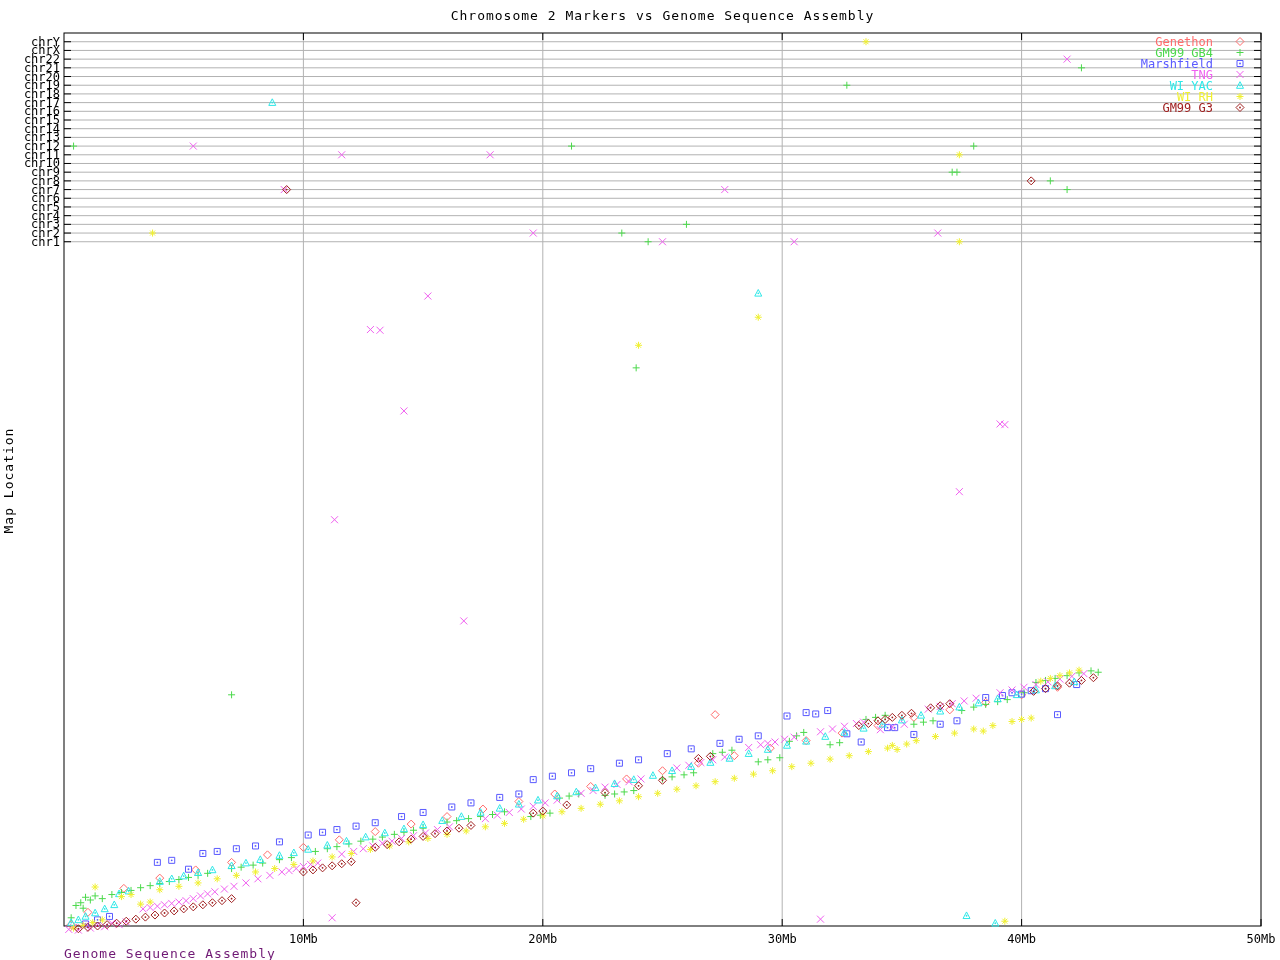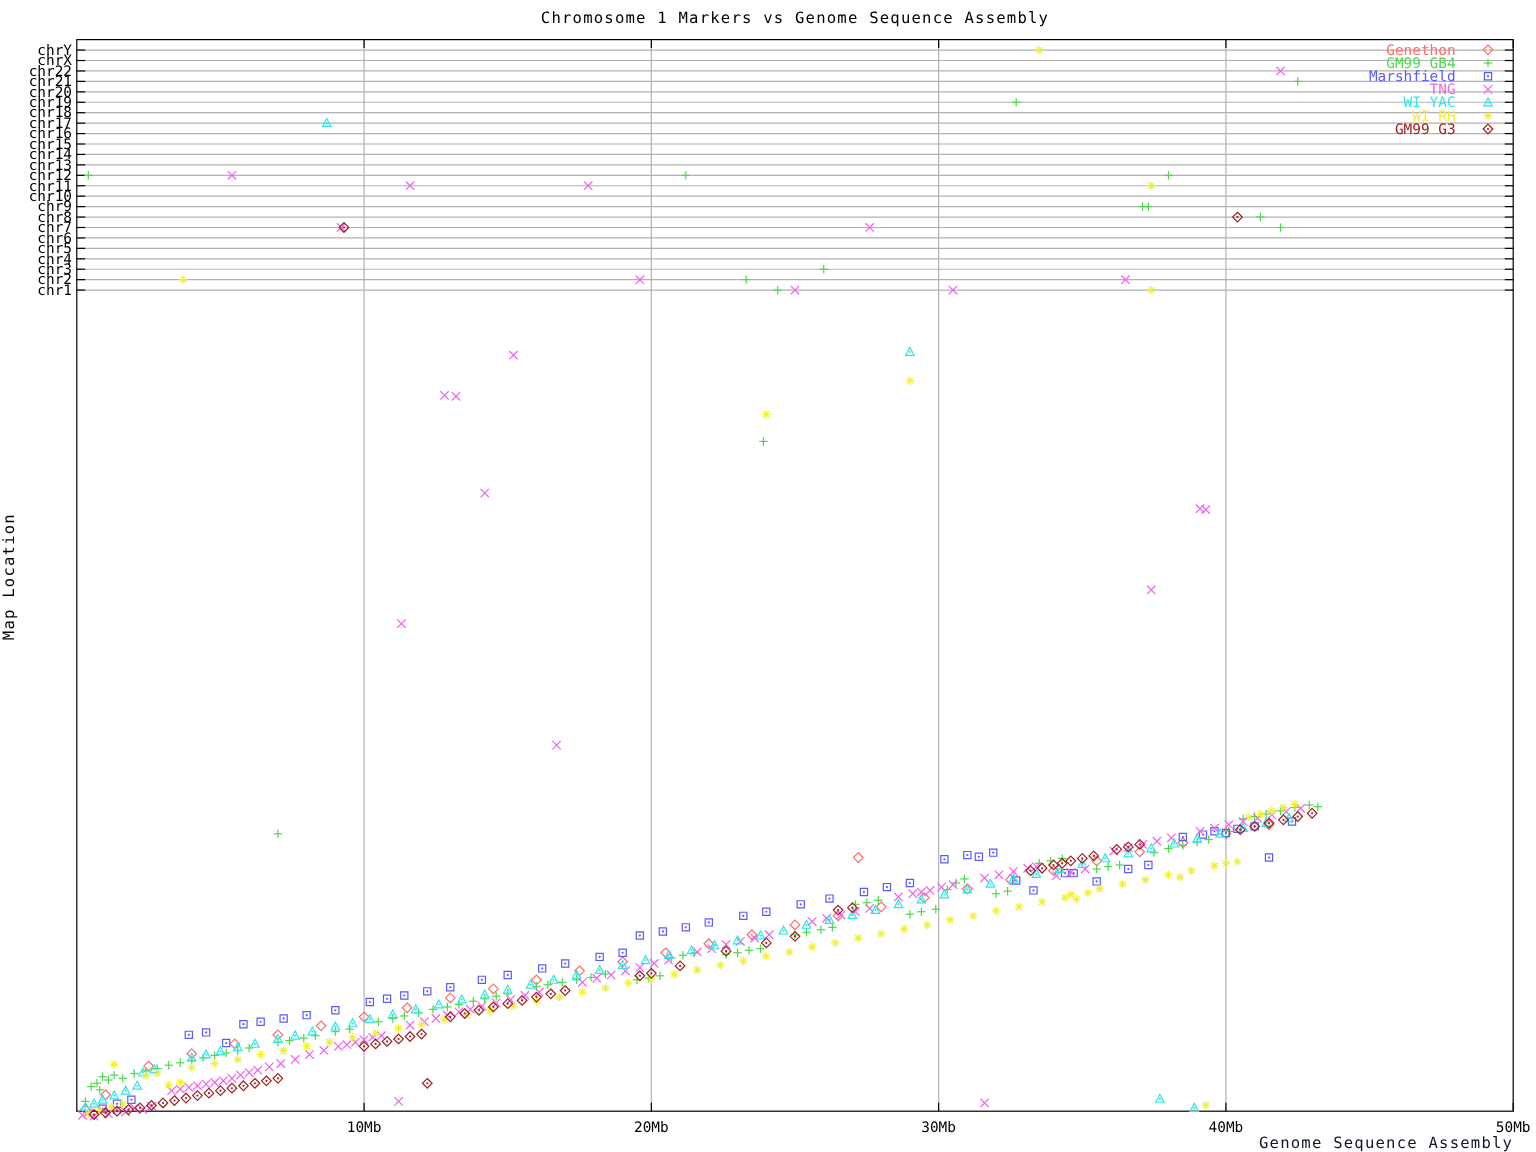--- a/index.html
+++ b/index.html
@@ -1,30 +1,30 @@
 <!DOCTYPE html>
 <html><head>
 <meta charset="utf-8">
 <style>
   html,body{margin:0;padding:0;background:#fff;}
   .chart-root{position:relative;width:1280px;height:960px;background:#fff;
     font-family:"DejaVu Sans Mono","Liberation Mono",monospace;}
   .chart-title{position:absolute;left:64px;top:8px;width:1197px;text-align:center;
     font-size:13px;color:#000;letter-spacing:1px;}
-  .x-label{position:absolute;left:64px;top:946px;width:1197px;text-align:right;
-    font-size:13px;color:#0f172a;letter-spacing:1px;}
+  .x-label{position:absolute;left:64px;top:946px;width:1197px;text-align:left;
+    font-size:13px;color:#701a75;letter-spacing:1px;}
   .y-label{position:absolute;left:-227px;top:473px;width:470px;text-align:center;
     font-size:13px;color:#000;letter-spacing:1px;transform:rotate(-90deg);}
   svg{position:absolute;left:0;top:0;}
 </style>
 </head>
 <body>
 
 <div class="chart-root">
-  <div class="chart-title">Chromosome 1 Markers vs Genome Sequence Assembly</div>
+  <div class="chart-title">Chromosome 2 Markers vs Genome Sequence Assembly</div>
   <div class="y-label">Map Location</div>
   <div class="x-label">Genome Sequence Assembly</div>
   <svg id="plot" width="1280" height="960" viewBox="0 0 1280 960">
       <line x1="64" y1="41.74" x2="1261" y2="41.74" stroke="#b2b2b2" stroke-width="1"></line>
       <line x1="64" y1="41.74" x2="71" y2="41.74" stroke="#000000" stroke-width="1"></line>
       <line x1="1254" y1="41.74" x2="1261" y2="41.74" stroke="#000000" stroke-width="1"></line>
       <text x="60" y="45.74" text-anchor="end" font-size="12px" font-family="&quot;DejaVu Sans Mono&quot;, monospace" fill="#000">chrY</text>
       <line x1="64" y1="50.436" x2="1261" y2="50.436" stroke="#b2b2b2" stroke-width="1"></line>
       <line x1="64" y1="50.436" x2="71" y2="50.436" stroke="#000000" stroke-width="1"></line>
       <line x1="1254" y1="50.436" x2="1261" y2="50.436" stroke="#000000" stroke-width="1"></line>

